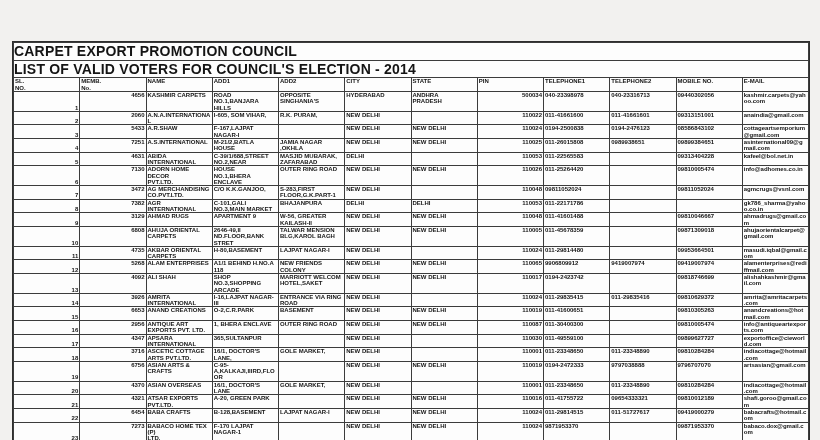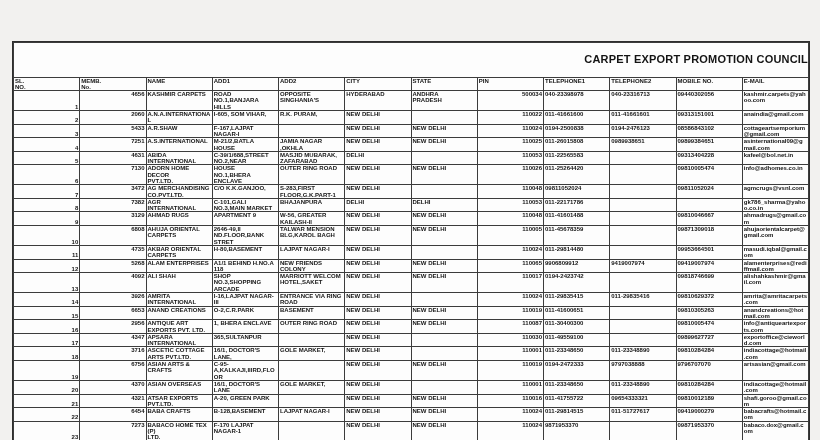--- a/index.html
+++ b/index.html
@@ -29,24 +29,24 @@
   td, th {
     border: 1px solid #3c3c3c;
     padding: 0 1px;
     vertical-align: top;
     overflow: hidden;
     white-space: pre-line;
     word-wrap: break-word;
     text-align: left;
   }
   .title-cell {
-    text-align: right;
-    font-size: 11px;
+    text-align: left;
+    font-size: 14px;
     letter-spacing: 0.2px;
-    padding: 11px 0;
+    padding: 1px 0;
     white-space: nowrap;
   }
   
   .c-sl     { width: 20px; }
   .c-memb   { width: 26px; }
   .c-name   { width: 90px; }
   .c-add1   { width: 78px; }
   .c-add2   { width: 78px; }
   .c-city   { width: 55px; }
   .c-state  { width: 51px; }
@@ -62,20 +62,23 @@
 </style>
 </head>
 <body>
 
 <div class="table-frame">
   <table>
     <thead>
       <tr>
         <td colspan="12" class="title-cell">CARPET EXPORT PROMOTION COUNCIL</td>
       </tr>
+      <tr>
+        <td colspan="12" class="title-cell">LIST OF VALID VOTERS FOR COUNCIL'S ELECTION - 2014</td>
+      </tr>
       <tr id="header-row">
           <th class="c-sl">SL.
 NO.</th>
           <th class="c-memb">MEMB.
 No.</th>
           <th class="c-name">NAME</th>
           <th class="c-add1">ADD1</th>
           <th class="c-add2">ADD2</th>
           <th class="c-city">CITY</th>
           <th class="c-state">STATE</th>

